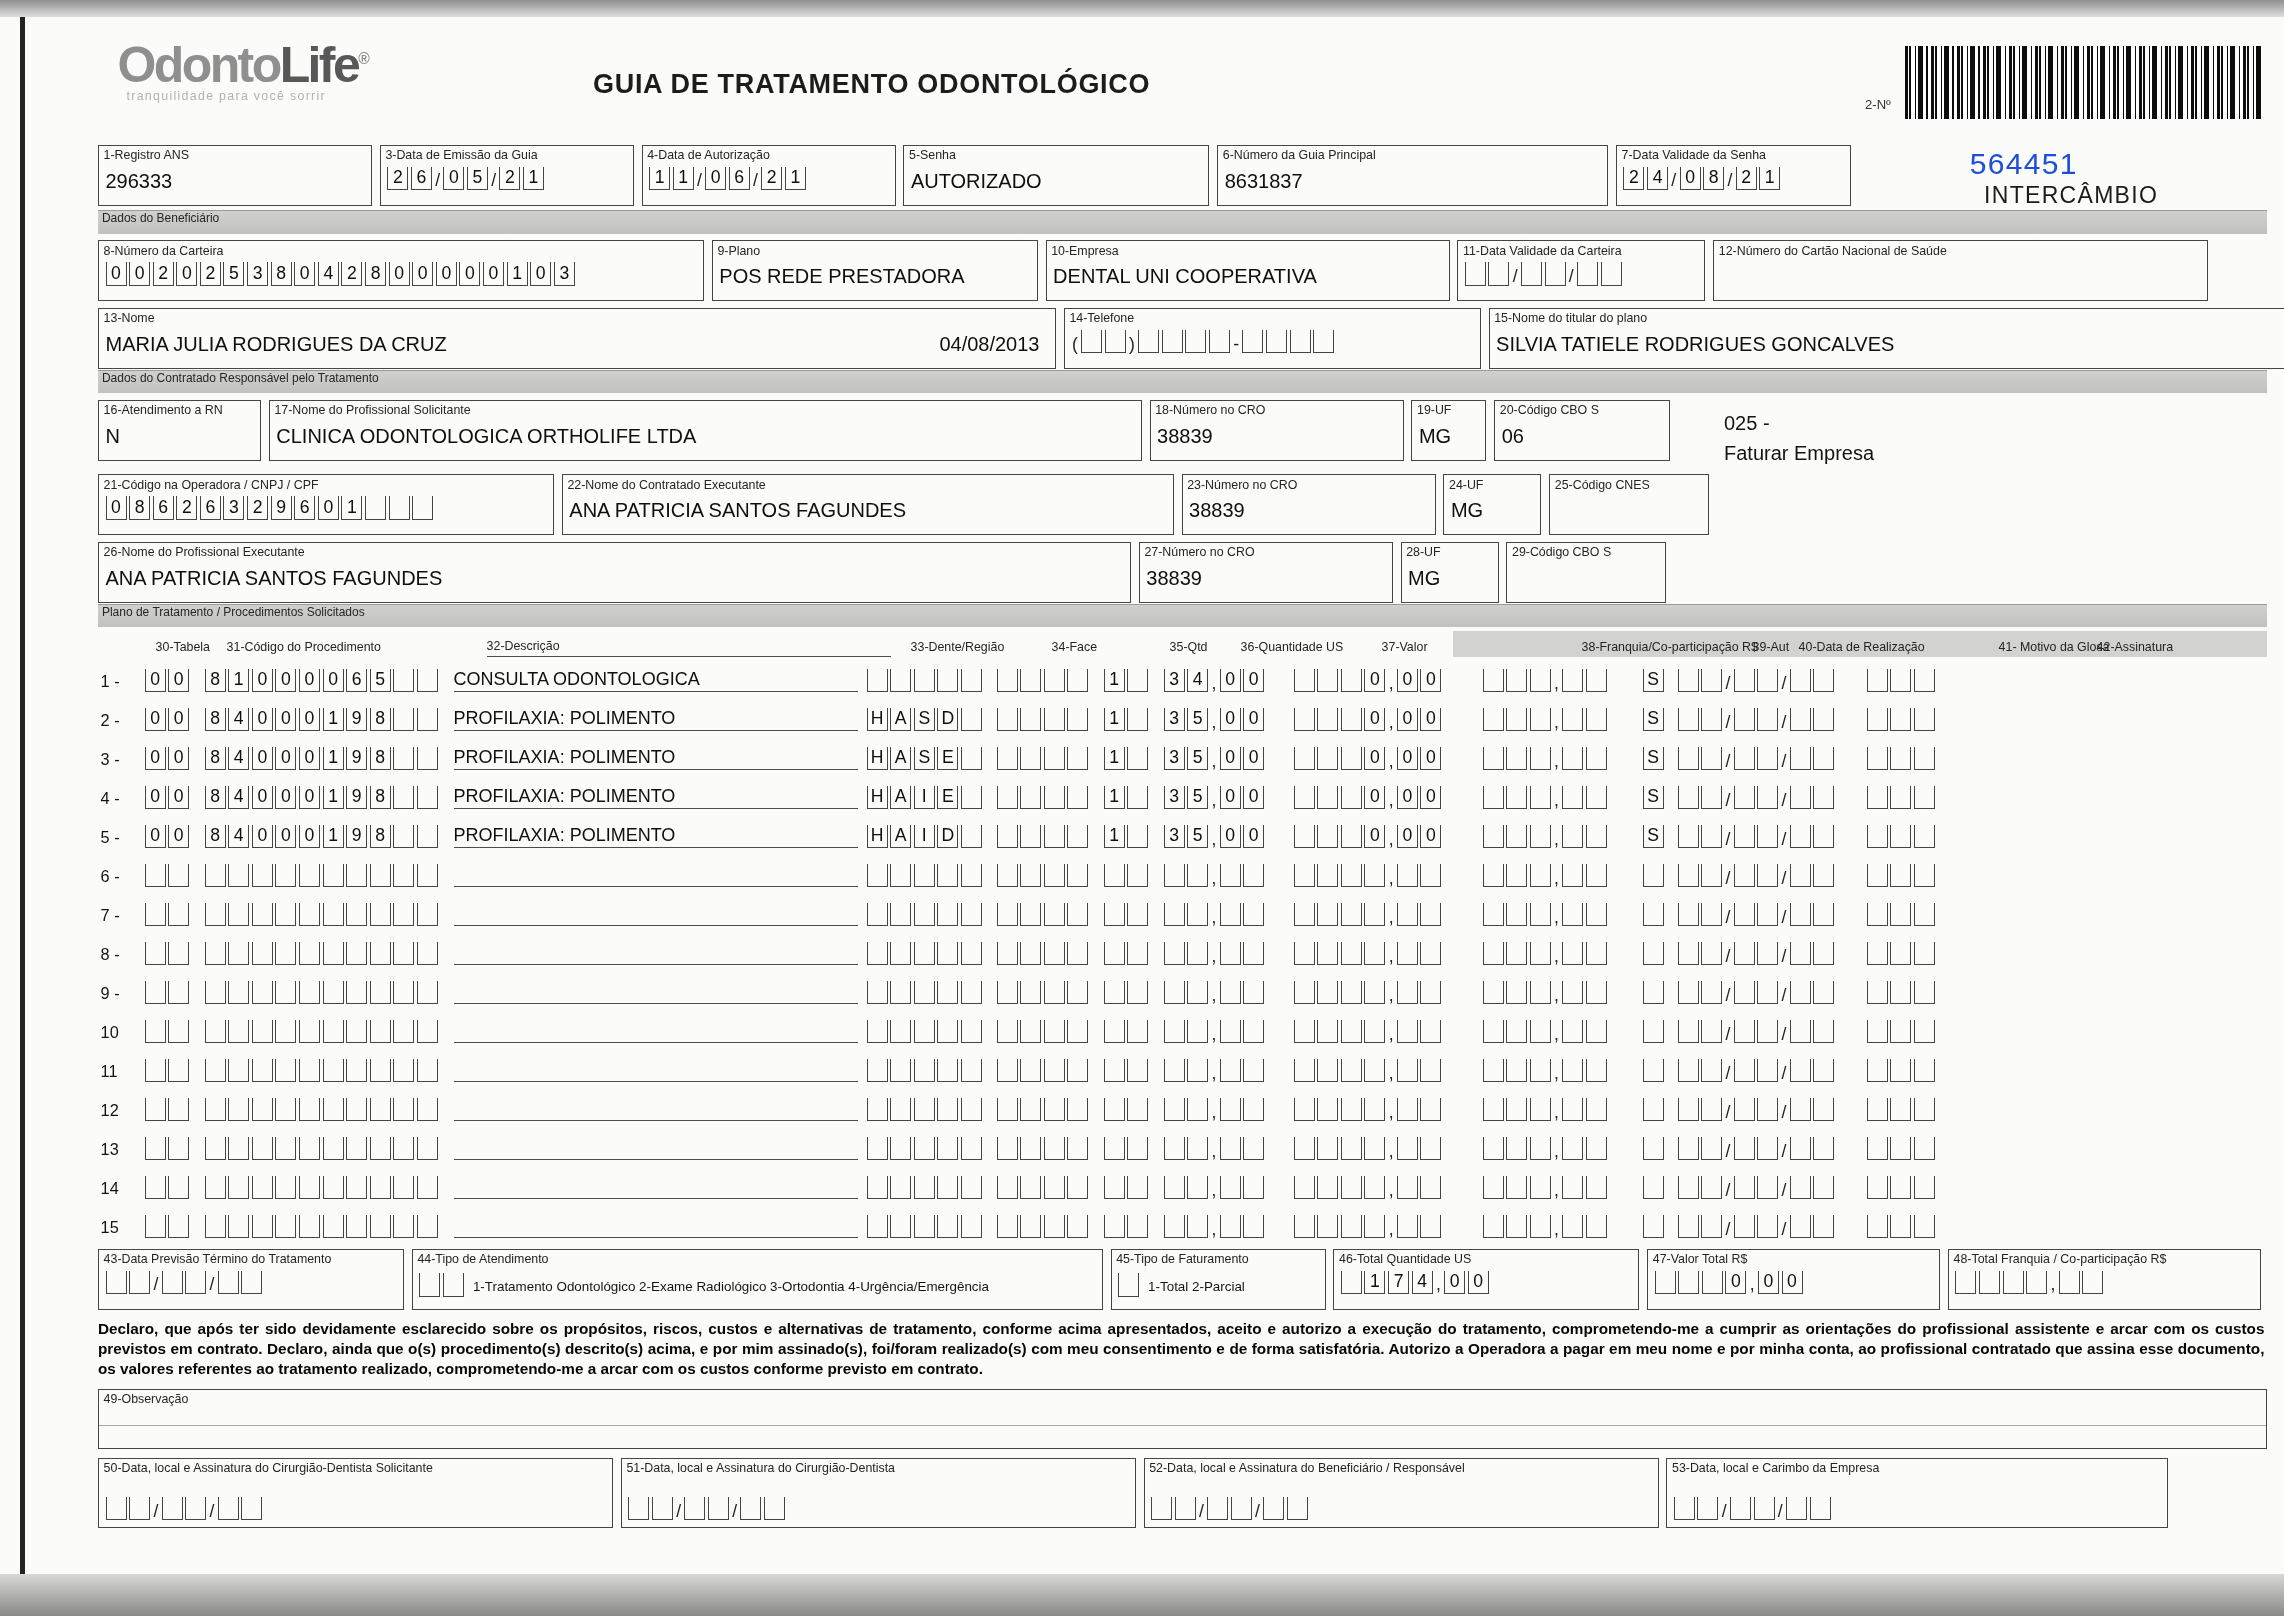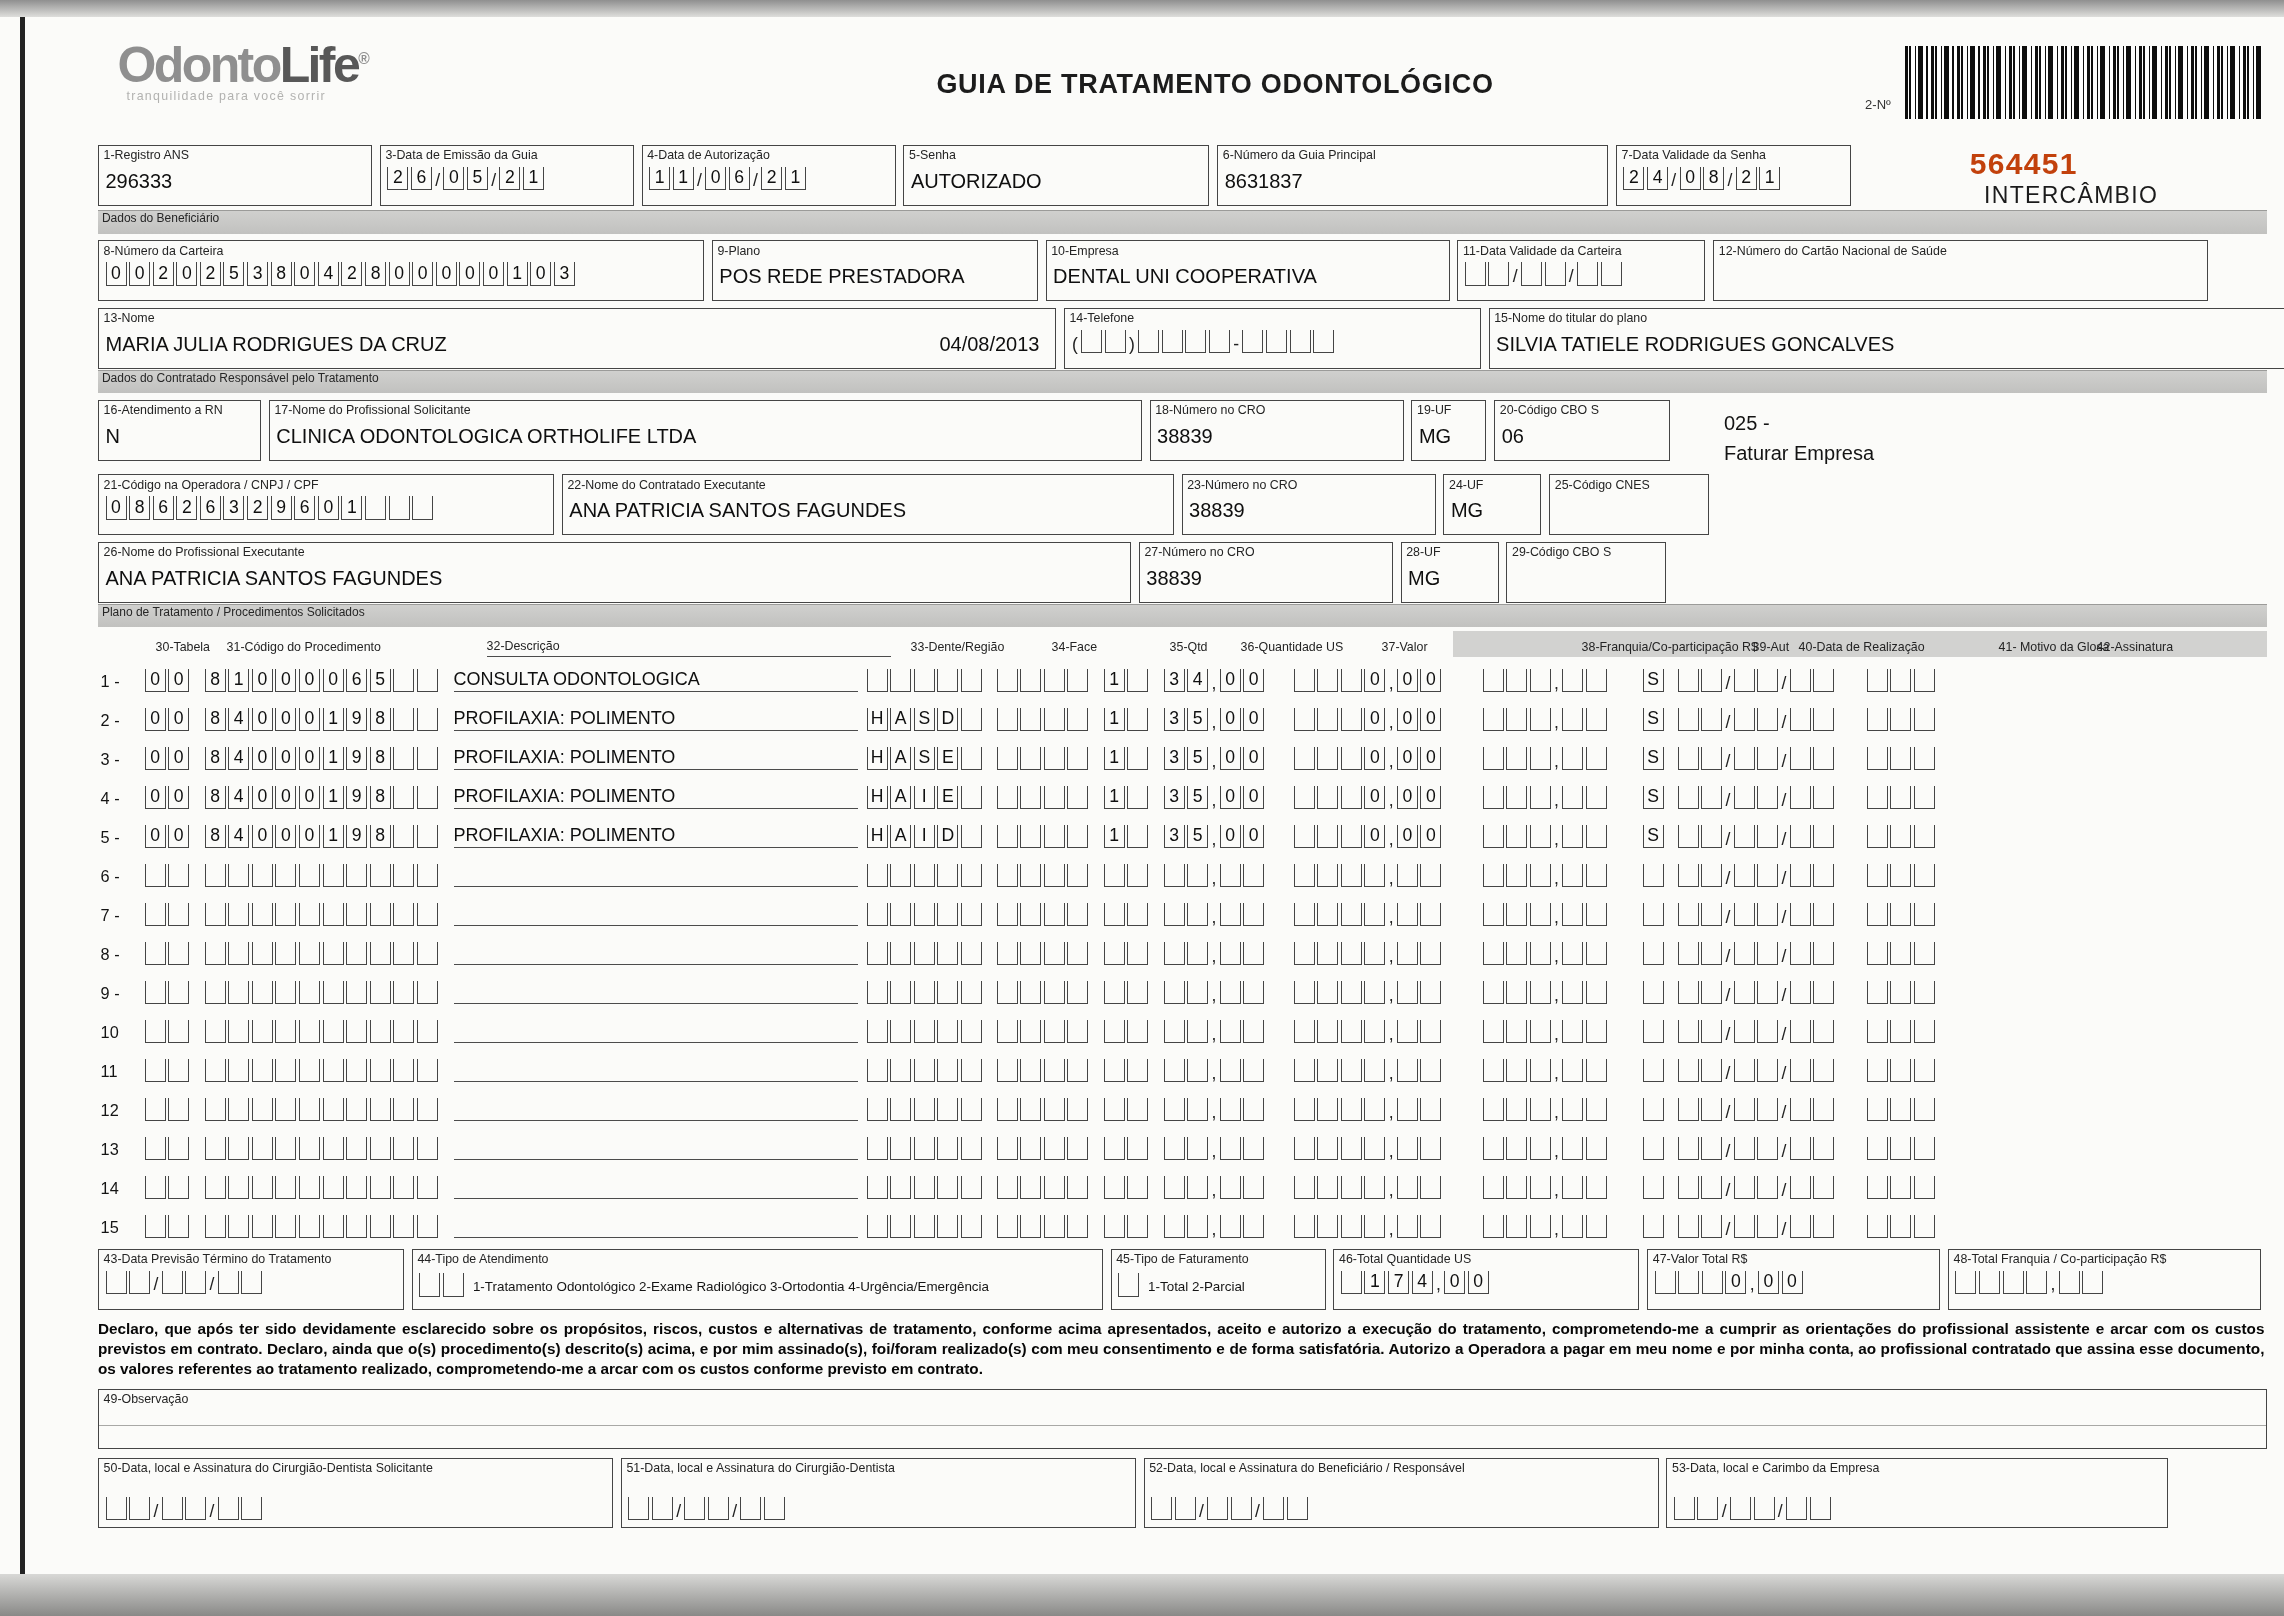--- a/index.html
+++ b/index.html
@@ -11,41 +11,41 @@
   .scan-bottom{position:absolute;bottom:0;left:0;right:0;height:42px;background:linear-gradient(180deg,#d8d8d6,#898987);z-index:5}
   .content{position:absolute;left:98px;top:29px;width:2169px}
 
   
   .header{display:flex;align-items:flex-start;height:109px;padding-top:10.4px}
   .logo{width:495px;padding-left:19.5px}
   .logo-text{font-size:50px;font-weight:bold;letter-spacing:-2.6px;color:#8f8f8f;line-height:1.05}
   .logo-text .lg2{color:#585858}
   .logo-reg{font-size:15.6px;vertical-align:super;color:#8f8f8f;letter-spacing:0}
   .logo-tag{font-size:12.4px;color:#b2b2b0;letter-spacing:1.3px;padding-left:9px;margin-top:-2.6px}
-  .title{flex:1;text-align:center;font-size:27px;font-weight:bold;color:#1c1c1c;margin-top:30px;letter-spacing:0.7px}
+  .title{flex:1;font-size:27px;font-weight:bold;color:#1c1c1c;margin-top:30px;letter-spacing:0.7px}
   .barcode-block{width:430px;display:flex;gap:14px;align-items:center;padding-top:6.5px;justify-content:flex-end;padding-right:5.2px}
   .barcode-label{font-size:13px;color:#333;align-self:flex-end;margin-bottom:6.5px}
   .barcode{width:357px;height:73px;background:repeating-linear-gradient(90deg,#0d0d0d 0 2.6px,#fdfdfd 2.6px 3.9px,#0d0d0d 3.9px 5.9px,#fdfdfd 5.9px 9.8px,#0d0d0d 9.8px 11px,#fdfdfd 11px 13px,#0d0d0d 13px 17.6px,#fdfdfd 17.6px 21.5px,#0d0d0d 21.5px 23px,#fdfdfd 23px 26px)}
 
   
   .fieldrow{display:flex;gap:7.8px;margin-top:6.5px;align-items:flex-start}
   .field{position:relative;border:1.3px solid #454545;height:61px;padding:21px 6.5px 5.2px;flex:0 0 auto}
   .flabel{position:absolute;top:2.6px;left:4.6px;font-size:12.4px;color:#242424;white-space:nowrap}
   .fvalue{font-size:20px;color:#0f0f0f;display:flex;justify-content:space-between;align-items:flex-end;min-height:26px}
   .fcontent{display:flex;align-items:flex-end;gap:9px;min-height:26px}
   .opts{font-size:13.4px;color:#151515;padding-bottom:2.6px;white-space:nowrap}
 
   
   .comb{display:flex;align-items:flex-end;gap:2.6px}
   .comb-cell{width:21px;height:23.5px;border:1.3px solid #454545;border-top:none;display:flex;align-items:center;justify-content:center;font-size:17.6px;color:#0f0f0f;flex:0 0 auto}
   .comb-sep{font-size:17.6px;color:#222;flex:0 0 auto;padding:0 0.7px;line-height:1}
 
   
   .numblock{flex:1;padding-left:111px;padding-top:2.6px}
-  .numblock .n1{font-size:30px;font-weight:bold;color:#c2410c;letter-spacing:1.3px}
+  .numblock .n1{font-size:30px;font-weight:normal;color:#1d4ed8;letter-spacing:1.3px}
   .numblock .n2{font-size:23px;color:#1b1b1b;letter-spacing:1.3px;margin-left:14.3px;margin-top:1.3px}
 
   
   .band{margin-top:1px;height:23.5px;background:linear-gradient(180deg,#d0d0ce,#c1c1bf);display:flex;font-size:12px;color:#262626;padding-left:3.9px;border-top:1px solid #9b9b99}
 
   
   .stamp{margin-left:46px;padding-top:7.8px;font-size:20px;color:#141414;line-height:1.5;white-space:nowrap}
 
   
   .thead{display:flex;column-gap:20px;align-items:flex-end;height:26px;padding:0 2.6px;margin-top:3.9px;

